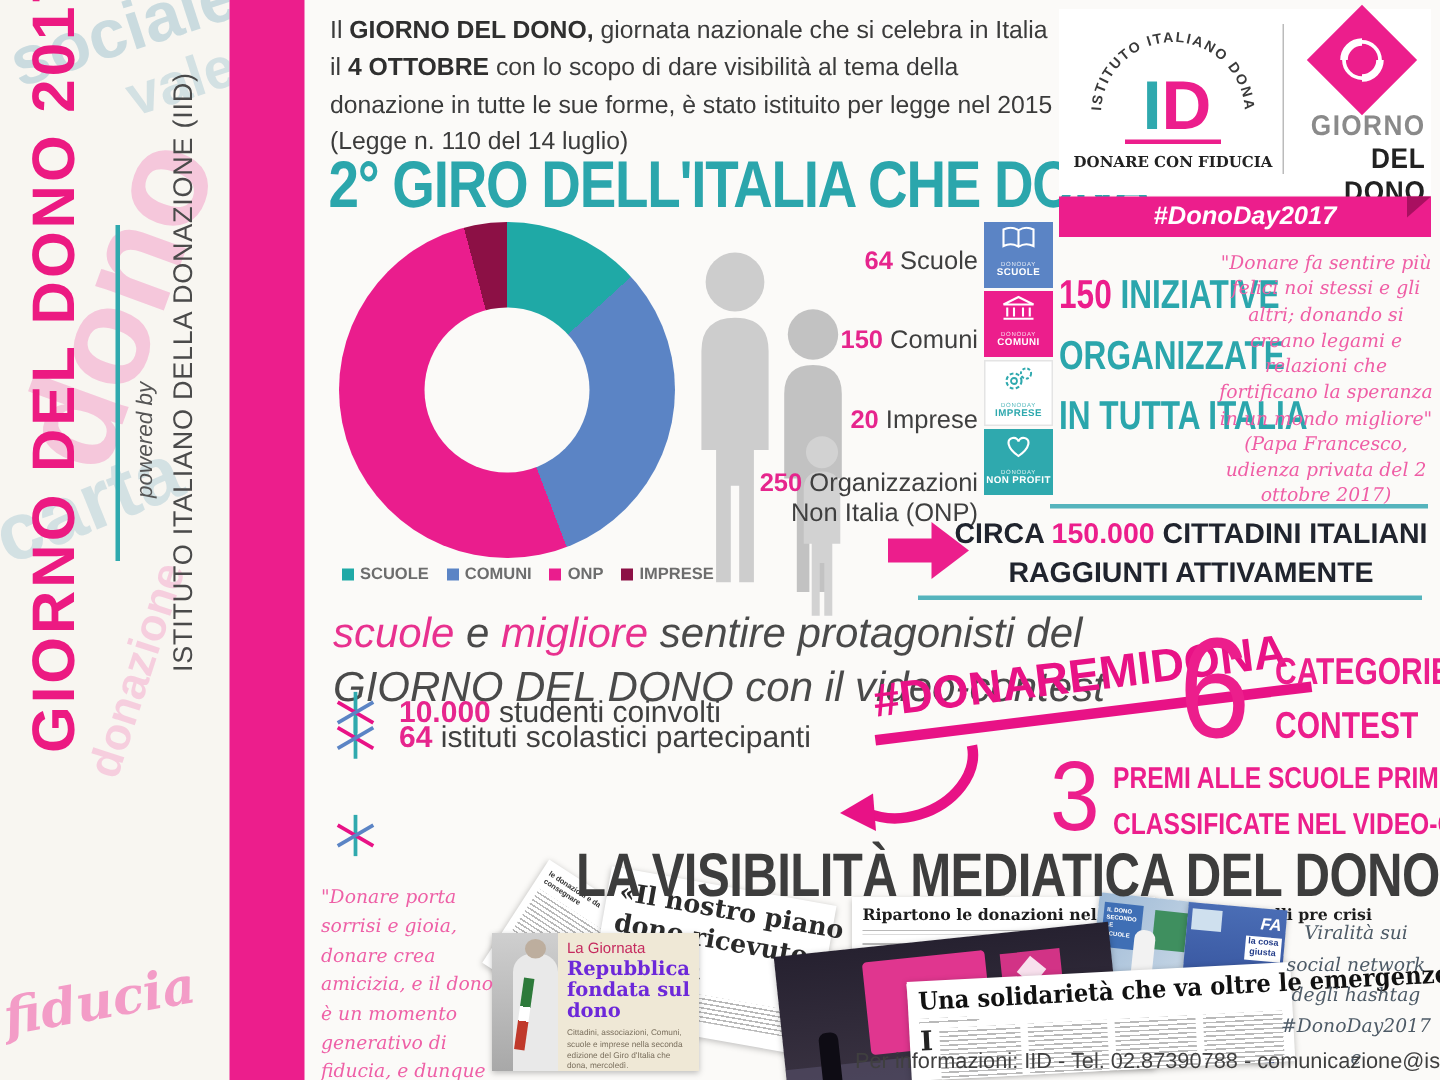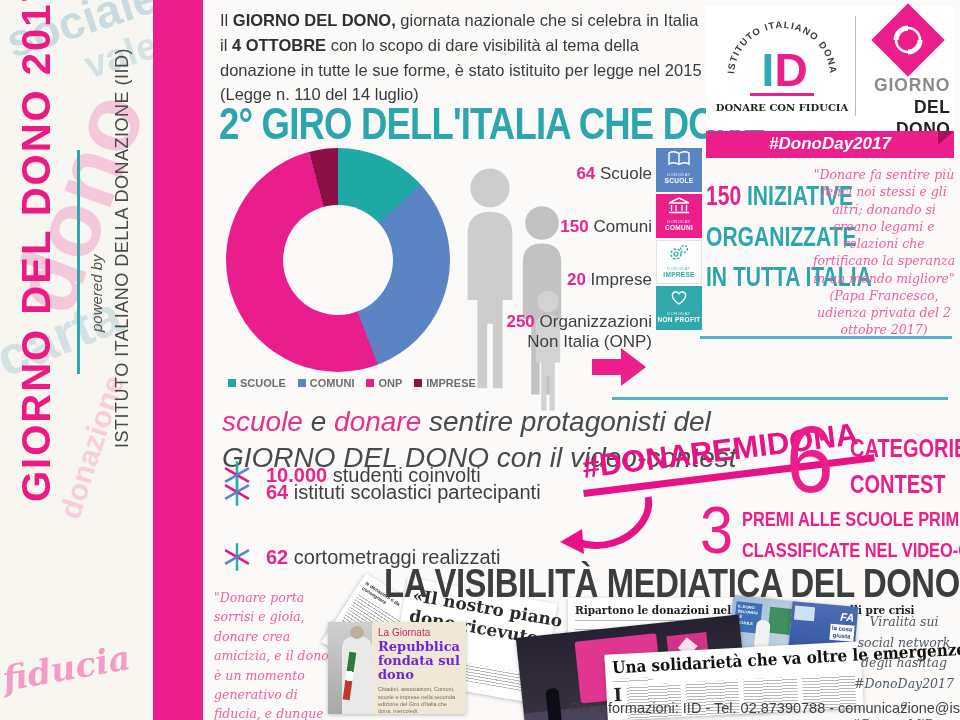--- a/index.html
+++ b/index.html
@@ -270,24 +270,28 @@
     <div>IN TUTTA ITALIA</div>
   </div>
   <div class="abs pope">
     <div>"Donare fa sentire più felici noi stessi e gli altri; donando si creano legami e relazioni che fortificano la speranza in un mondo migliore"</div>
     <div>(Papa Francesco, udienza privata del 2 ottobre 2017)</div>
   </div>
 
   <div class="abs teal-line1"></div>
   <div class="abs arrow-shaft"></div>
   <div class="abs arrow-head"></div>
+  <div class="abs reach">
+    <div><span>CIRCA </span><span class="num">150.000</span><span> CITTADINI ITALIANI</span></div>
+    <div>RAGGIUNTI ATTIVAMENTE</div>
+  </div>
   <div class="abs teal-line2"></div>
 
   <div class="abs protagonisti">
-    <div><span class="pk">scuole</span><span> e </span><span class="pk">donare</span><span> sentire protagonisti del</span></div>
+    <div><span class="pk">scuole</span><span> e </span><span class="pk">migliore</span><span> sentire protagonisti del</span></div>
     <div>GIORNO DEL DONO con il video-contest</div>
   </div>
 
   <div class="bullet" style="top:460px">
     <svg width="30" height="30" viewBox="0 0 24 24">
         <g stroke-width="2" fill="none">
           <line x1="12" y1="1" x2="12" y2="23" stroke="#2fa9ae"></line>
           <line x1="2.5" y1="6.5" x2="21.5" y2="17.5" stroke="#e81286"></line>
           <line x1="2.5" y1="17.5" x2="21.5" y2="6.5" stroke="#5b84c5"></line>
         </g>
@@ -305,21 +309,20 @@
     <span class="btxt"><span class="num">64</span><span> istituti scolastici partecipanti</span></span>
   </div>
   <div class="bullet" style="top:542px">
     <svg width="30" height="30" viewBox="0 0 24 24">
         <g stroke-width="2" fill="none">
           <line x1="12" y1="1" x2="12" y2="23" stroke="#2fa9ae"></line>
           <line x1="2.5" y1="6.5" x2="21.5" y2="17.5" stroke="#e81286"></line>
           <line x1="2.5" y1="17.5" x2="21.5" y2="6.5" stroke="#5b84c5"></line>
         </g>
       </svg>
-    <span class="btxt"><span class="num">62</span><span> cortometraggi realizzati</span></span>
   </div>
 
   <div class="abs donaremidona">#DONAREMIDONA</div>
   <div class="abs six">6</div>
   <div class="abs six-labels">
     <div>CATEGORIE</div>
     <div>CONTEST</div>
   </div>
   <svg class="abs curve-arrow" width="95" height="64" viewBox="0 0 95 64">
     <path d="M90,3 C94,22 78,42 55,49 C42,53 30,52 20,48" fill="none" stroke="#e81286" stroke-width="7"></path>

